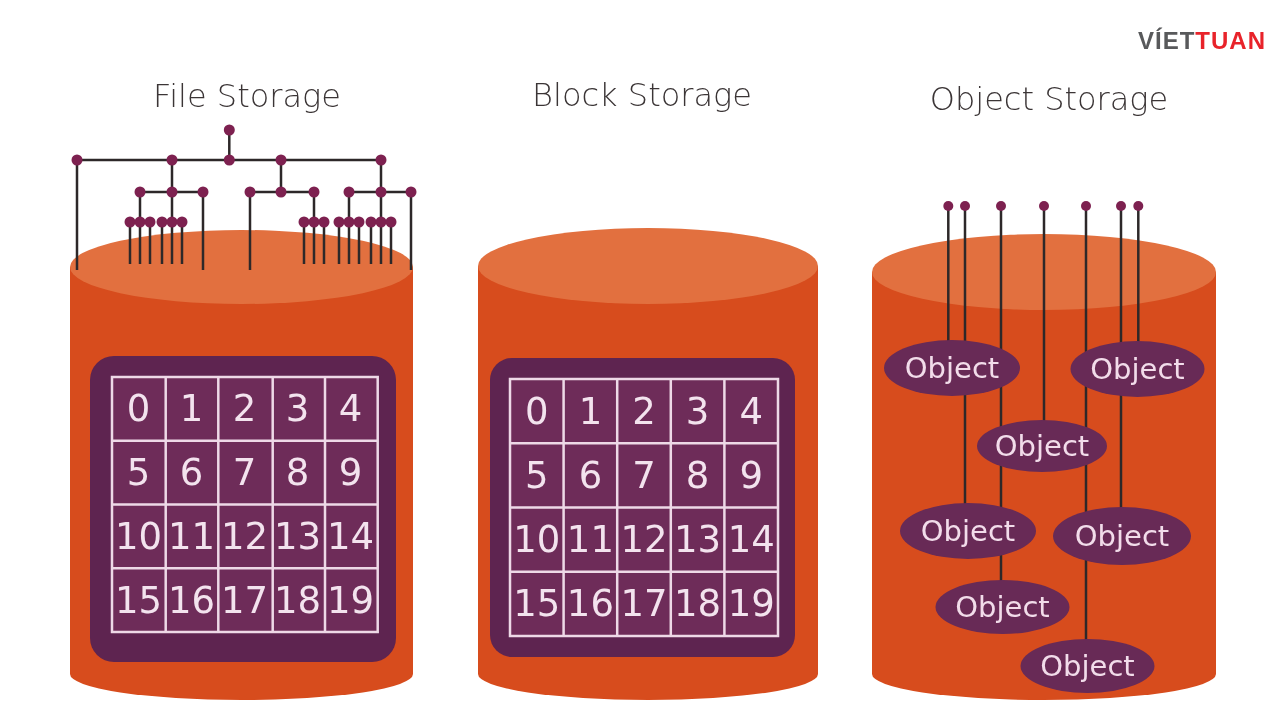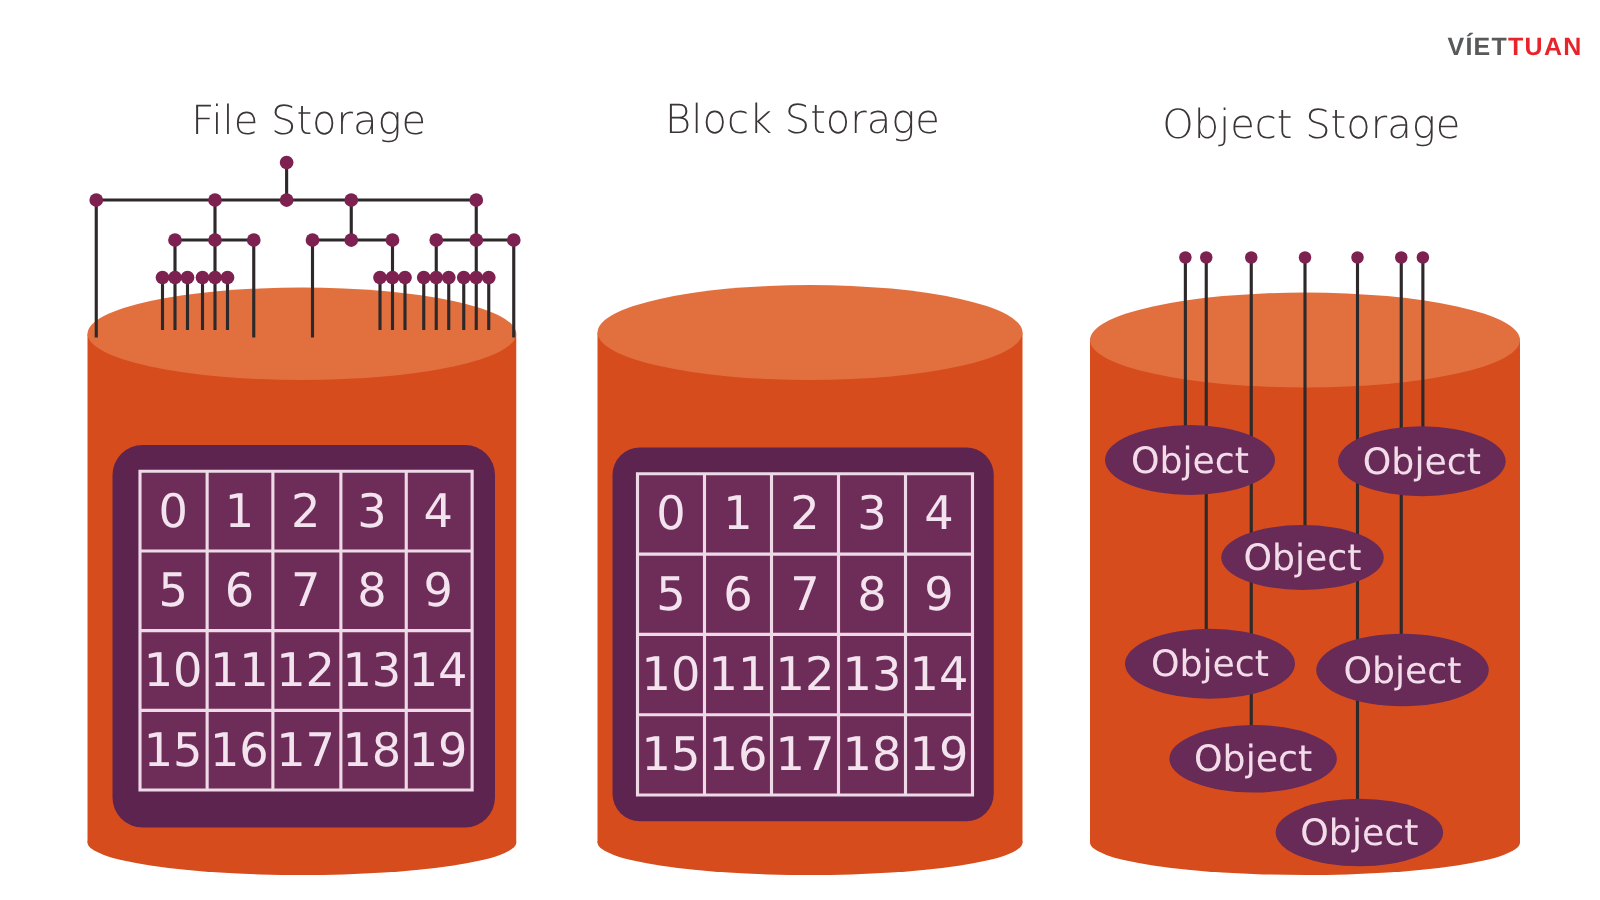--- a/index.html
+++ b/index.html
@@ -23,21 +23,21 @@
 
   
   .obj-ellipse{fill:#682a56;}
   .obj-text{fill:#f2dcea;font-size:29px;text-anchor:middle;dominant-baseline:central;}
 
   
   .title{fill:#3b3536;font-size:32px;font-weight:300;text-anchor:middle;dominant-baseline:central;}
 
   
   .logo{position:absolute;top:27px;right:14px;font-family:"Liberation Sans",sans-serif;
-        font-weight:bold;font-size:20px;letter-spacing:1px;}
+        font-weight:bold;font-size:24px;letter-spacing:1px;}
   .logo .gray{color:#58595b;}
   .logo .red{color:#e8232a;}
 </style>
 </head>
 <body>
 
 <div class="stage">
 
 <svg class="diagram" width="1280" height="720" viewBox="0 0 1280 720">
 

